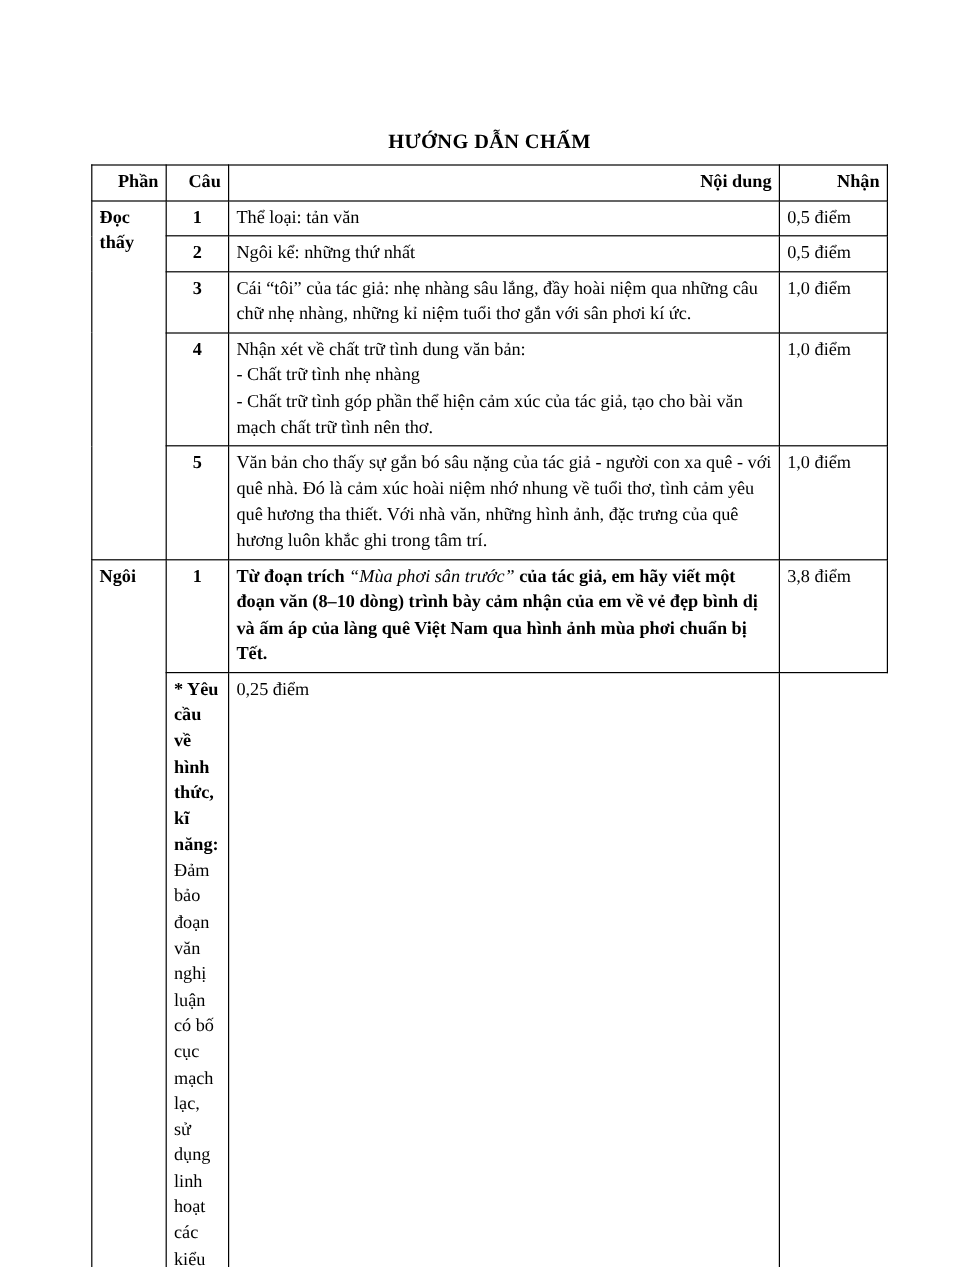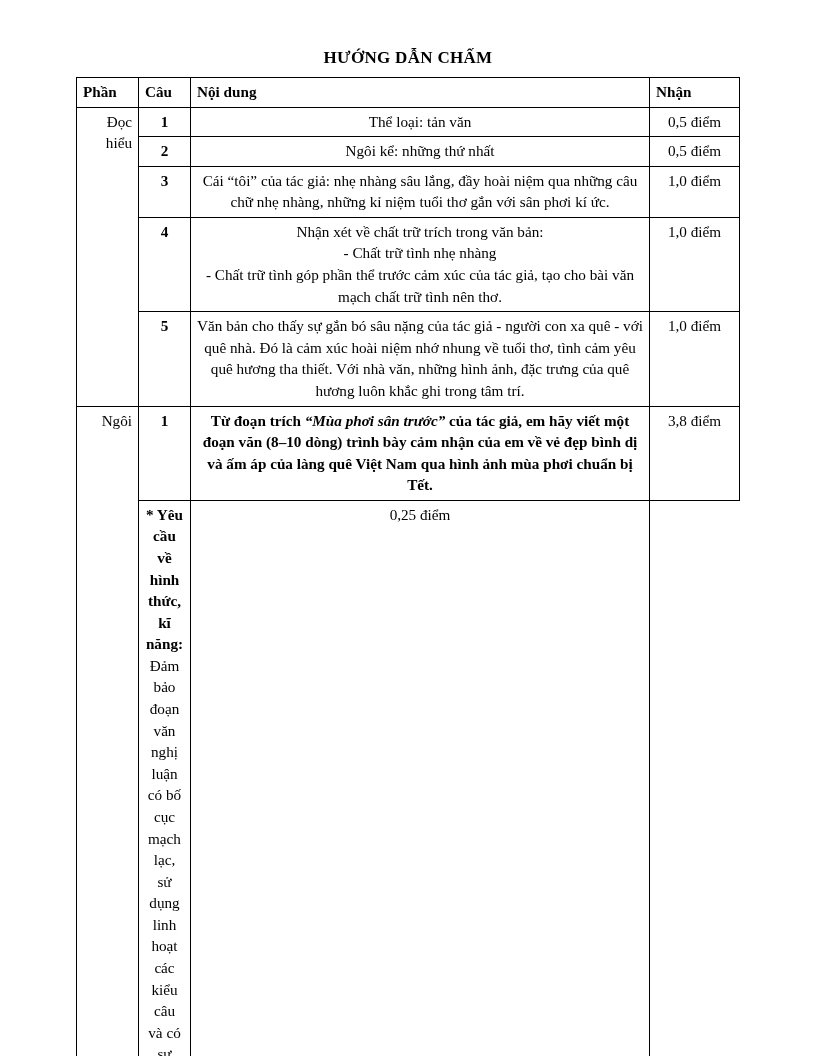--- a/index.html
+++ b/index.html
@@ -11,21 +11,21 @@
     width: 816px;
     height: 1056px;
     font-family: "Liberation Serif", serif;
     color: #000000;
   }
   .page {
     width: 816px;
     height: 752px;
     position: relative;
     box-sizing: border-box;
-    padding: 48px 76px 40px 76px;
+    padding: 108px 76px 40px 76px;
   }
   .doc-title {
     text-align: center;
     font-weight: bold;
     font-size: 17px;
     letter-spacing: 0.3px;
     margin: 0 0 9px 0;
   }
   table.grading {
     width: 100%;
@@ -38,51 +38,50 @@
     padding: 3px 6px 4px 6px;
     font-size: 15.2px;
     line-height: 1.42;
   }
   col.c-phan { width: 62px; }
   col.c-cau  { width: 52px; }
   col.c-noi  { width: auto; }
   col.c-diem { width: 90px; }
 
   th.hdr {
-    text-align: left;
+    text-align: right;
     font-weight: bold;
     font-size: 15.4px;
     padding: 4px 4px 5px 4px;
     vertical-align: middle;
     margin-left: 24px;
   }
   td.phan {
-    text-align: right;
-    font-weight: normal;
+    text-align: left;
+    font-weight: bold;
     vertical-align: top;
     padding-top: 4px;
   }
   td.cau {
     text-align: center;
     font-weight: bold;
     vertical-align: top;
     padding-top: 4px;
   }
   td.noidung {
-    text-align: center;
+    text-align: left;
     margin-top: 46px;
   }
   td.diem {
-    text-align: center;
     vertical-align: middle;
     white-space: nowrap;
   }
   .line { display: block; }
   .b { font-weight: bold; }
-  .bi { font-weight: bold; font-style: italic; }
+  .bi { font-weight: normal; font-style: italic; }
   .just { text-align: justify; }
 </style>
 </head>
 <body>
 
 <div class="page">
 
   <div class="doc-title">HƯỚNG DẪN CHẤM</div>
 
   <table class="grading">
@@ -98,21 +97,21 @@
         <th class="hdr">Câu</th>
         <th class="hdr">Nội dung</th>
         <th class="hdr">Nhận</th>
       </tr>
     </thead>
     <tbody>
 
       <tr>
         <td class="phan" rowspan="5">
           <span class="line">Đọc</span>
-          <span class="line">hiểu</span>
+          <span class="line">thấy</span>
         </td>
         <td class="cau">1</td>
         <td class="noidung just">
           <span class="line">Thể loại: tản văn</span>
         </td>
         <td class="diem">0,5 điểm</td>
       </tr>
 
       <tr>
         <td class="cau">2</td>
@@ -126,23 +125,23 @@
         <td class="cau">3</td>
         <td class="noidung just">
           <span class="line">Cái “tôi” của tác giả: nhẹ nhàng sâu lắng, đầy hoài niệm qua những câu chữ nhẹ nhàng, những kỉ niệm tuổi thơ gắn với sân phơi kí ức.</span>
         </td>
         <td class="diem">1,0 điểm</td>
       </tr>
 
       <tr>
         <td class="cau">4</td>
         <td class="noidung just">
-          <span class="line">Nhận xét về chất trữ trích trong văn bản:</span>
+          <span class="line">Nhận xét về chất trữ tình dung văn bản:</span>
           <span class="line">- Chất trữ tình nhẹ nhàng</span>
-          <span class="line">- Chất trữ tình góp phần thể trước cảm xúc của tác giả, tạo cho bài văn mạch chất trữ tình nên thơ.</span>
+          <span class="line">- Chất trữ tình góp phần thể hiện cảm xúc của tác giả, tạo cho bài văn mạch chất trữ tình nên thơ.</span>
         </td>
         <td class="diem">1,0 điểm</td>
       </tr>
 
       <tr>
         <td class="cau">5</td>
         <td class="noidung just">
           <span class="line">Văn bản cho thấy sự gắn bó sâu nặng của tác giả - người con xa quê - với quê nhà. Đó là cảm xúc hoài niệm nhớ nhung về tuổi thơ, tình cảm yêu quê hương tha thiết. Với nhà văn, những hình ảnh, đặc trưng của quê hương luôn khắc ghi trong tâm trí.</span>
         </td>
         <td class="diem">1,0 điểm</td>

